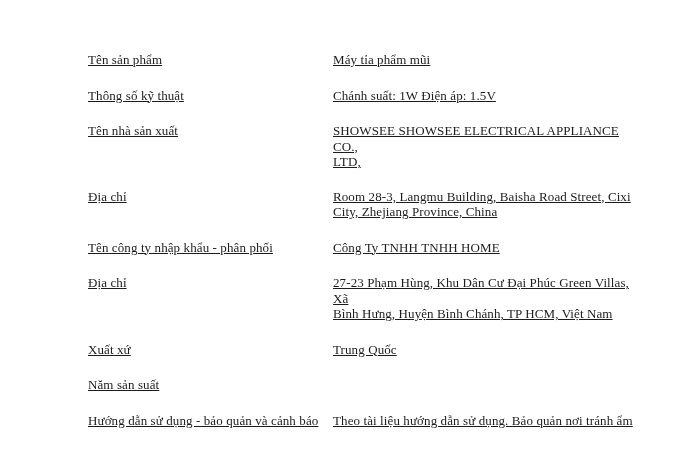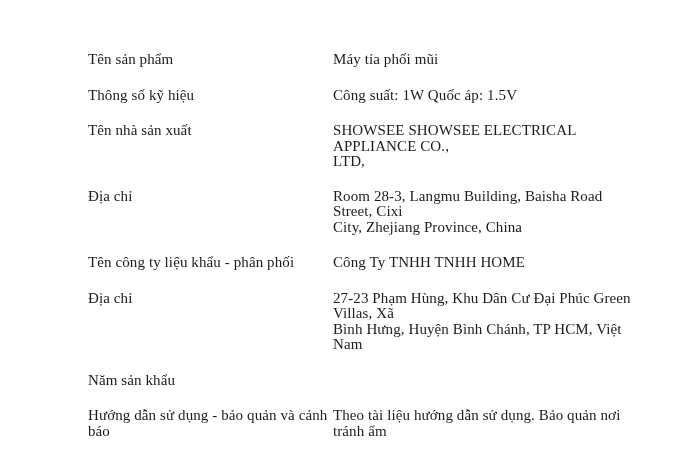--- a/index.html
+++ b/index.html
@@ -23,23 +23,24 @@
   }
   .spec-table {
     width: 100%;
     border-collapse: collapse;
   }
   .spec-table tr {
     vertical-align: top;
   }
   .spec-table td {
     padding: 0 0 20px 0;
-    font-size: 15px;
+    font-size: 13px;
     line-height: 15.5px;
     letter-spacing: 0.1px;
+    text-decoration: underline;
   }
   .col-label {
     width: 245px;
     padding-right: 10px;
   }
   .col-value {
     width: auto;
   }
   .row-tight td {
     padding-bottom: 19px;
@@ -55,58 +56,64 @@
 </style>
 </head>
 <body>
 
 <div class="page">
   <table class="spec-table">
     <tbody>
       <tr>
         <td class="col-label">Tên sản phẩm</td>
         <td class="col-value">
-          <span class="value-line">Máy tỉa phối mũi</span>
+          <span class="value-line">Máy tỉa phẩm mũi</span>
         </td>
       </tr>
       <tr>
-        <td class="col-label">Thông số kỹ hiệu</td>
+        <td class="col-label">Thông số kỹ thuật</td>
         <td class="col-value">
-          <span class="value-line">Công suất: 1W Quốc áp: 1.5V</span>
+          <span class="value-line">Chánh suất: 1W Điện áp: 1.5V</span>
         </td>
       </tr>
       <tr class="row-tight">
         <td class="col-label">Tên nhà sản xuất</td>
         <td class="col-value">
           <span class="value-line">SHOWSEE SHOWSEE ELECTRICAL APPLIANCE CO.,</span>
           <span class="value-line">LTD,</span>
         </td>
       </tr>
       <tr>
         <td class="col-label">Địa chỉ</td>
         <td class="col-value">
           <span class="value-line">Room 28-3, Langmu Building, Baisha Road Street, Cixi</span>
           <span class="value-line">City, Zhejiang Province, China</span>
         </td>
       </tr>
       <tr>
-        <td class="col-label">Tên công ty liệu khẩu - phân phối</td>
+        <td class="col-label">Tên công ty nhập khẩu - phân phối</td>
         <td class="col-value">
           <span class="value-line">Công Ty TNHH TNHH HOME</span>
         </td>
       </tr>
       <tr>
         <td class="col-label">Địa chỉ</td>
         <td class="col-value">
           <span class="value-line">27-23 Phạm Hùng, Khu Dân Cư Đại Phúc Green Villas, Xã</span>
           <span class="value-line">Bình Hưng, Huyện Bình Chánh, TP HCM, Việt Nam</span>
         </td>
       </tr>
       <tr>
-        <td class="col-label">Năm sản khẩu</td>
+        <td class="col-label">Xuất xứ</td>
+        <td class="col-value">
+          <span class="value-line">Trung Quốc</span>
+        </td>
+      </tr>
+      <tr>
+        <td class="col-label">Năm sản suất</td>
         <td class="col-value">
           <span class="empty-value"></span>
         </td>
       </tr>
       <tr>
         <td class="col-label">Hướng dẫn sử dụng - bảo quản và cảnh báo</td>
         <td class="col-value">
           <span class="value-line">Theo tài liệu hướng dẫn sử dụng. Bảo quản nơi tránh ẩm</span>
 
         </td>

